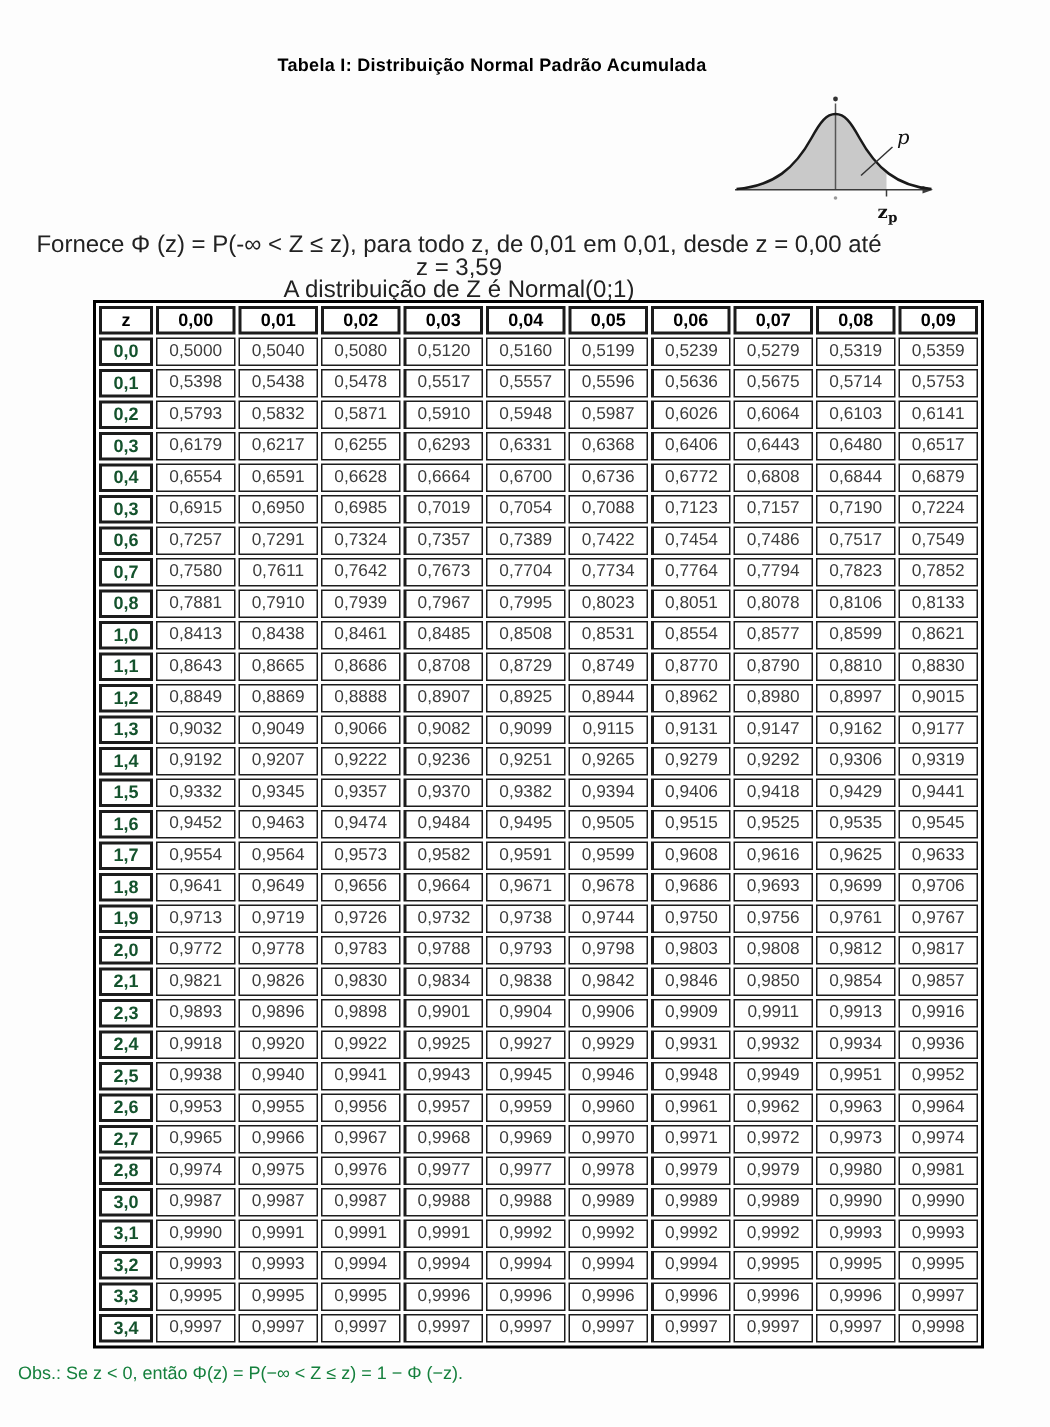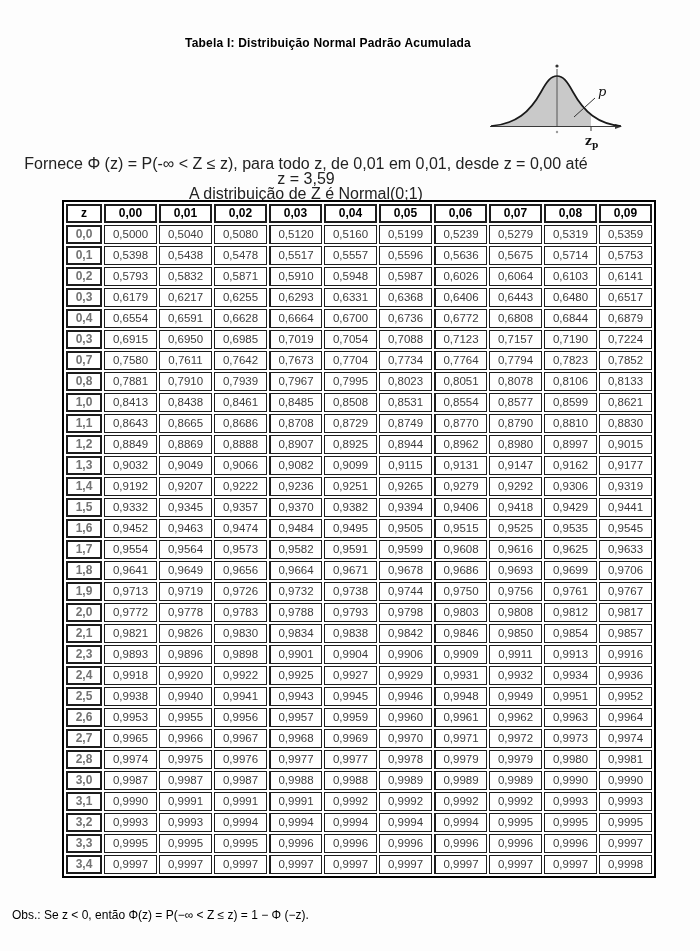--- a/index.html
+++ b/index.html
@@ -21,26 +21,26 @@
     position:absolute;left:62px;top:200px;width:594px;
     border-collapse:separate;border-spacing:2px;border:2px solid #000;
     background:#fff;table-layout:fixed;
   }
   .ztable th,.ztable td{
     border:1px solid #1c1c1c;background:#fff;text-align:center;
     vertical-align:middle;height:13px;line-height:13px;padding:1px 0;
     overflow:hidden;white-space:nowrap;
   }
   .ztable thead th{border-width:2px;font-size:12px;font-weight:bold;color:#000;}
-  .ztable tbody th{border-width:2px;font-size:12px;font-weight:bold;color:#737373;}
+  .ztable tbody th{border-width:2px;font-size:12px;font-weight:bold;color:#14532d;}
   .ztable th.zcol{width:32px;}
   .ztable td{font-size:11.5px;color:#3c3c3c;}
   .ztable .grp{border-left-width:2px;}
   .footnote{
-    position:absolute;left:12px;top:908px;font-size:12px;color:#000000;
+    position:absolute;left:12px;top:908px;font-size:12px;color:#15803d;
   }
   .curve-label-p{font-family:"DejaVu Serif", serif;font-style:italic;font-size:13px;fill:#111;}
   .curve-label-z{font-family:"DejaVu Serif", serif;font-weight:bold;font-size:12px;fill:#111;}
   .curve-label-zsub{font-family:"DejaVu Serif", serif;font-weight:bold;font-size:9px;fill:#111;}
 </style>
 </head>
 <body>
 
 <div>
 
@@ -168,20 +168,33 @@
           <td>0,6985</td>
           <td class="grp">0,7019</td>
           <td>0,7054</td>
           <td>0,7088</td>
           <td class="grp">0,7123</td>
           <td>0,7157</td>
           <td>0,7190</td>
           <td>0,7224</td>
         </tr>
         <tr>
+          <th class="zcol">0,6</th>
+          <td>0,7257</td>
+          <td>0,7291</td>
+          <td>0,7324</td>
+          <td class="grp">0,7357</td>
+          <td>0,7389</td>
+          <td>0,7422</td>
+          <td class="grp">0,7454</td>
+          <td>0,7486</td>
+          <td>0,7517</td>
+          <td>0,7549</td>
+        </tr>
+        <tr>
           <th class="zcol">0,7</th>
           <td>0,7580</td>
           <td>0,7611</td>
           <td>0,7642</td>
           <td class="grp">0,7673</td>
           <td>0,7704</td>
           <td>0,7734</td>
           <td class="grp">0,7764</td>
           <td>0,7794</td>
           <td>0,7823</td>

